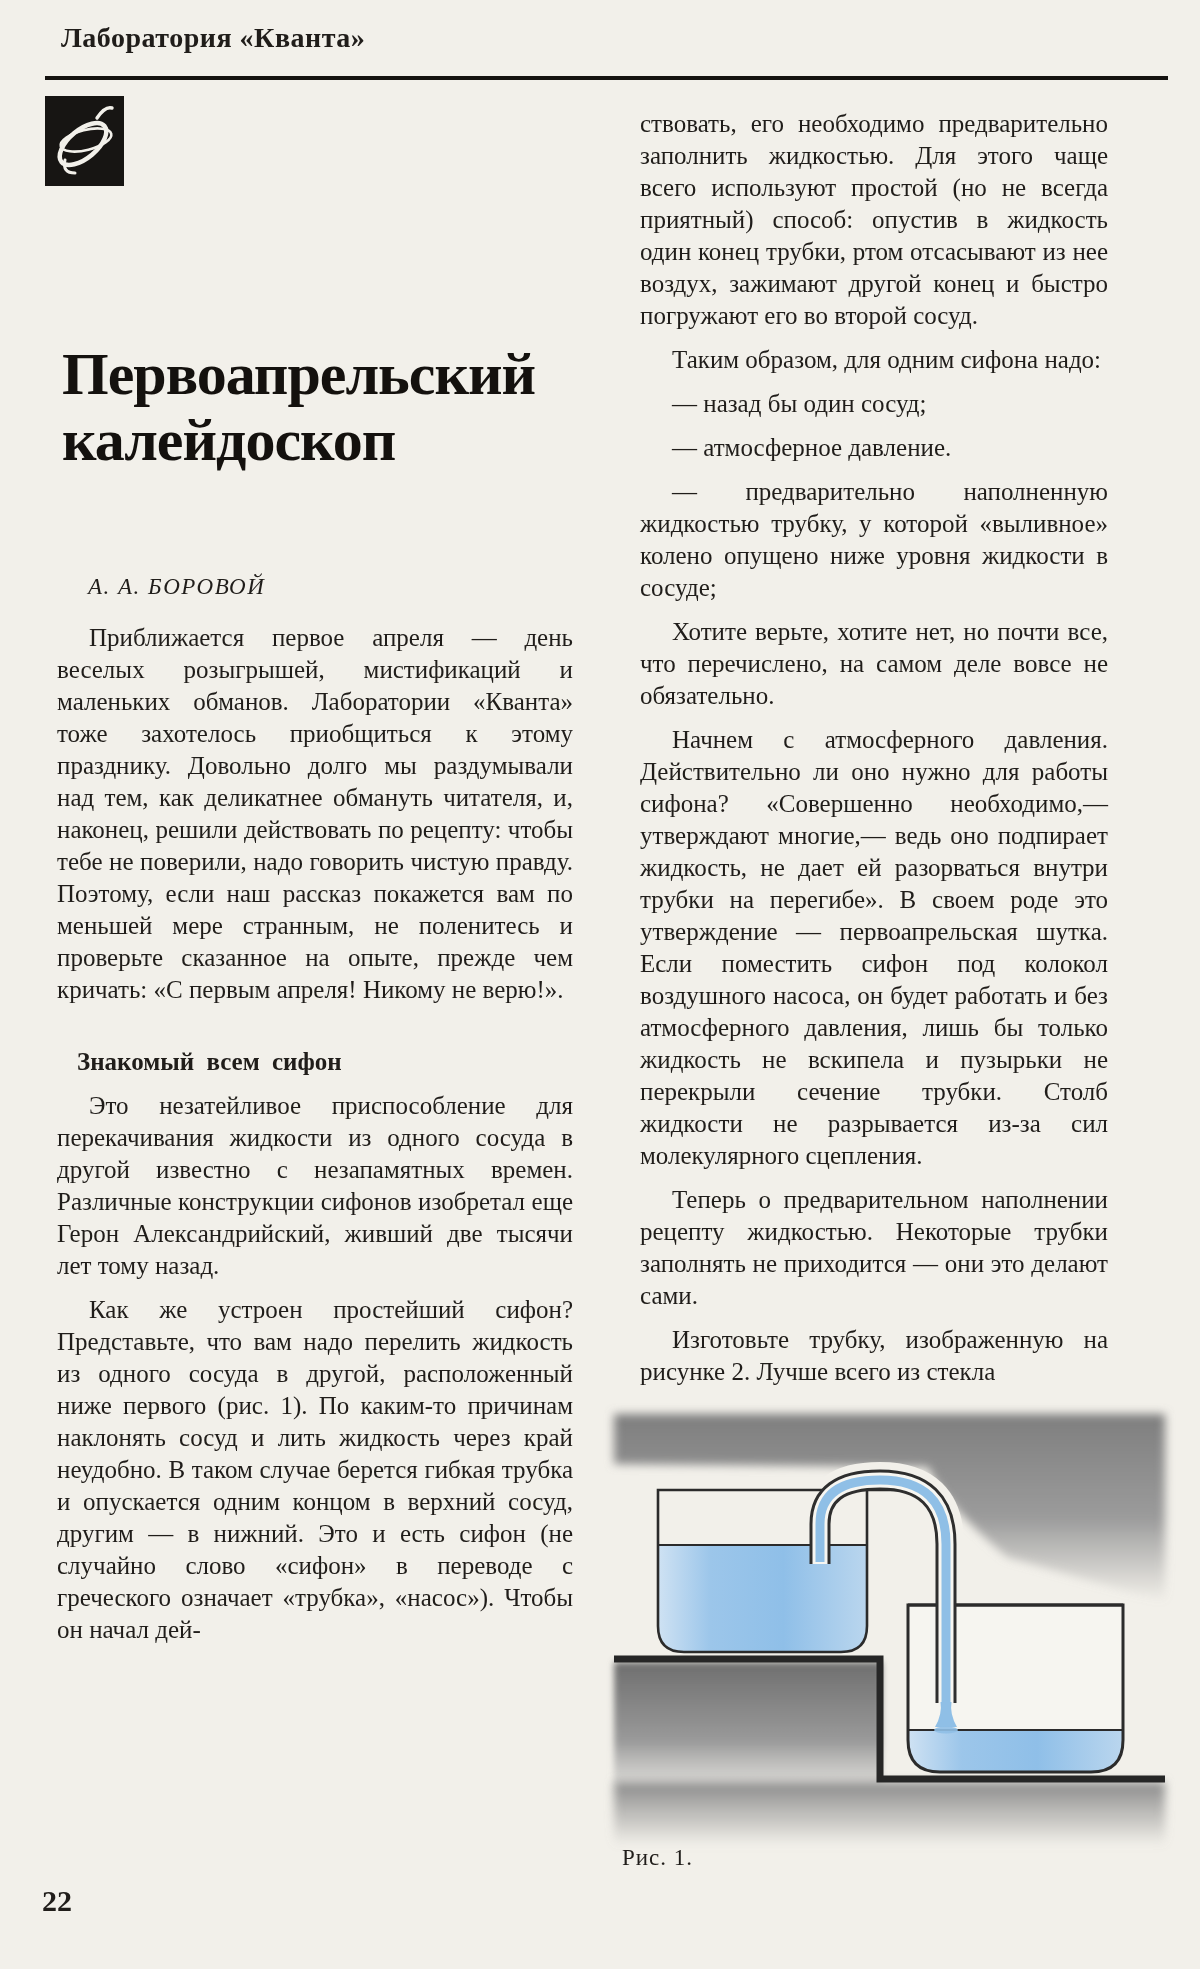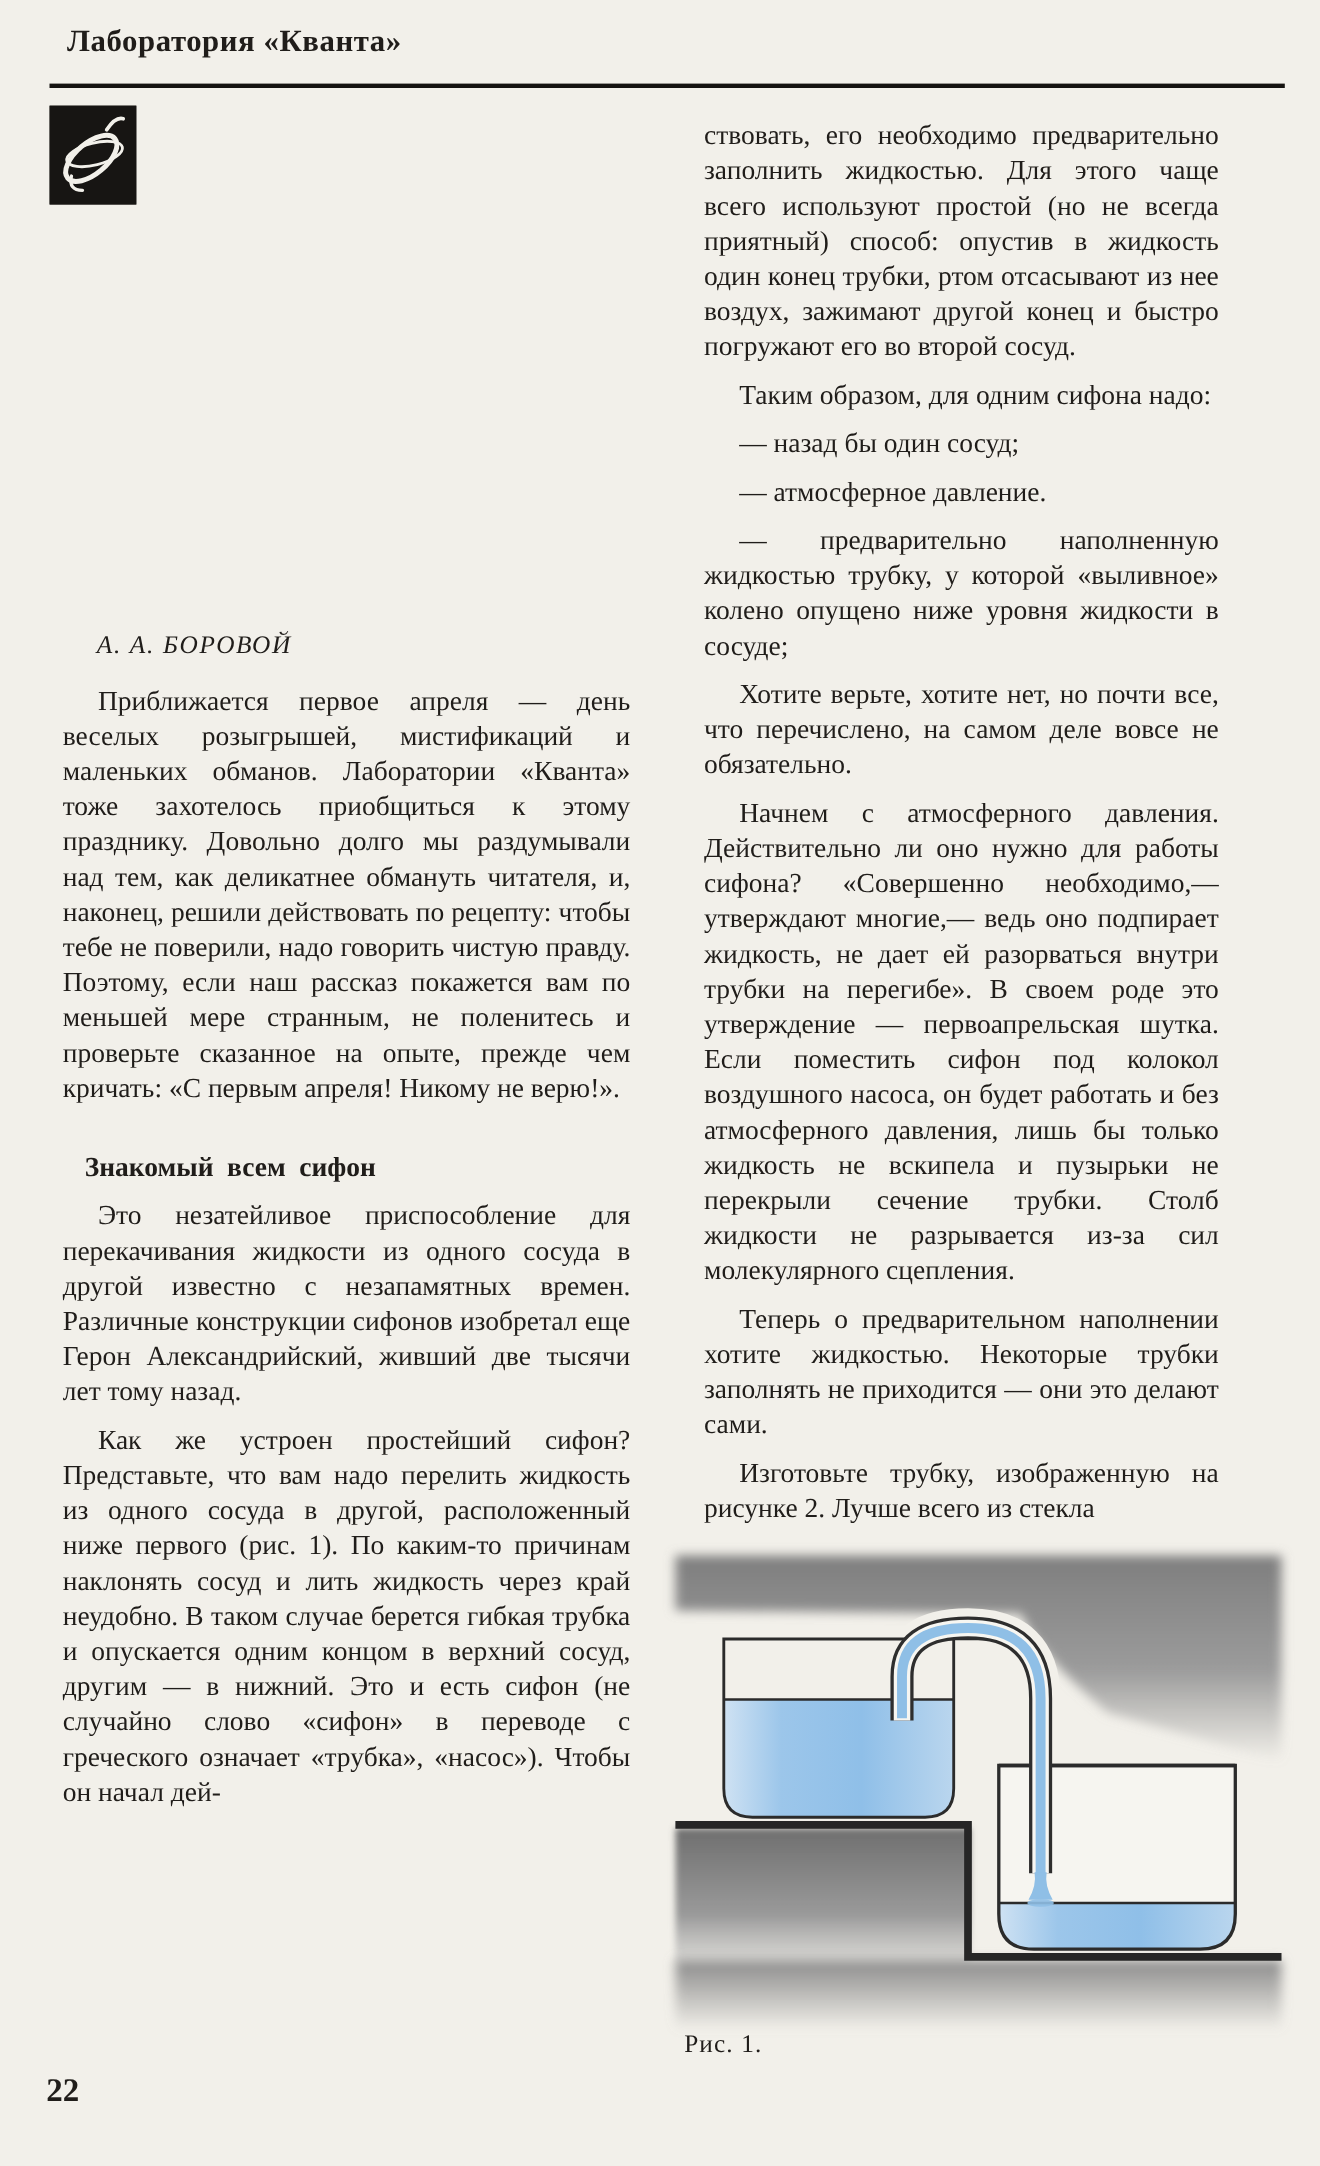--- a/index.html
+++ b/index.html
@@ -77,38 +77,39 @@
       <rect x="0" y="0" width="79" height="90" fill="#171513"></rect>
       <g fill="none" stroke="#f2f0ea" stroke-linecap="round">
         <ellipse cx="38" cy="48" rx="28" ry="14" transform="rotate(-40 38 48)" stroke-width="4.5"></ellipse>
         <ellipse cx="41" cy="44" rx="26" ry="10" transform="rotate(-14 41 44)" stroke-width="2.6"></ellipse>
         <path d="M 52,22 Q 60,10 67,12" stroke-width="3.4"></path>
         <path d="M 20,64 Q 17,77 30,77" stroke-width="3"></path>
       </g>
     </svg>
   </div>
 
+  <h1 class="title">Первоапрельский калейдоскоп</h1>
   <div class="author">А. А. БОРОВОЙ</div>
 
   <div class="col col-left">
     <p>Приближается первое апреля — день веселых розыгрышей, мистификаций и маленьких обманов. Лаборатории «Кванта» тоже захотелось приобщиться к этому празднику. Довольно долго мы раздумывали над тем, как деликатнее обмануть читателя, и, наконец, решили действовать по рецепту: чтобы тебе не поверили, надо говорить чистую правду. Поэтому, если наш рассказ покажется вам по меньшей мере странным, не поленитесь и проверьте сказанное на опыте, прежде чем кричать: «С первым апреля! Никому не верю!».</p>
     <h2 class="section-heading">Знакомый всем сифон</h2>
     <p>Это незатейливое приспособление для перекачивания жидкости из одного сосуда в другой известно с незапамятных времен. Различные конструкции сифонов изобретал еще Герон Александрийский, живший две тысячи лет тому назад.</p>
     <p>Как же устроен простейший сифон? Представьте, что вам надо перелить жидкость из одного сосуда в другой, расположенный ниже первого (рис. 1). По каким-то причинам наклонять сосуд и лить жидкость через край неудобно. В таком случае берется гибкая трубка и опускается одним концом в верхний сосуд, другим — в нижний. Это и есть сифон (не случайно слово «сифон» в переводе с греческого означает «трубка», «насос»). Чтобы он начал дей-</p>
   </div>
 
   <div class="col col-right">
     <p class="cont">ствовать, его необходимо предварительно заполнить жидкостью. Для этого чаще всего используют простой (но не всегда приятный) способ: опустив в жидкость один конец трубки, ртом отсасывают из нее воздух, зажимают другой конец и быстро погружают его во второй сосуд.</p>
     <p>Таким образом, для одним сифона надо:</p>
     <p class="req">— назад бы один сосуд;</p>
     <p class="req">— атмосферное давление.</p>
     <p class="req">— предварительно наполненную жидкостью трубку, у которой «выливное» колено опущено ниже уровня жидкости в сосуде;</p>
     <p>Хотите верьте, хотите нет, но почти все, что перечислено, на самом деле вовсе не обязательно.</p>
     <p>Начнем с атмосферного давления. Действительно ли оно нужно для работы сифона? «Совершенно необходимо,— утверждают многие,— ведь оно подпирает жидкость, не дает ей разорваться внутри трубки на перегибе». В своем роде это утверждение — первоапрельская шутка. Если поместить сифон под колокол воздушного насоса, он будет работать и без атмосферного давления, лишь бы только жидкость не вскипела и пузырьки не перекрыли сечение трубки. Столб жидкости не разрывается из-за сил молекулярного сцепления.</p>
-    <p>Теперь о предварительном наполнении хотите жидкостью. Некоторые трубки заполнять не приходится — они это делают сами.</p>
+    <p>Теперь о предварительном наполнении рецепту жидкостью. Некоторые трубки заполнять не приходится — они это делают сами.</p>
     <p>Изготовьте трубку, изображенную на рисунке 2. Лучше всего из стекла</p>
   </div>
 
   <div class="figure">
     <svg viewBox="0 0 535 440" aria-hidden="true">
       <defs>
         <filter id="soft" x="-30%" y="-30%" width="160%" height="160%">
             <feGaussianBlur stdDeviation="5"></feGaussianBlur>
           </filter>
         <filter id="soft2" x="-30%" y="-30%" width="160%" height="160%">

